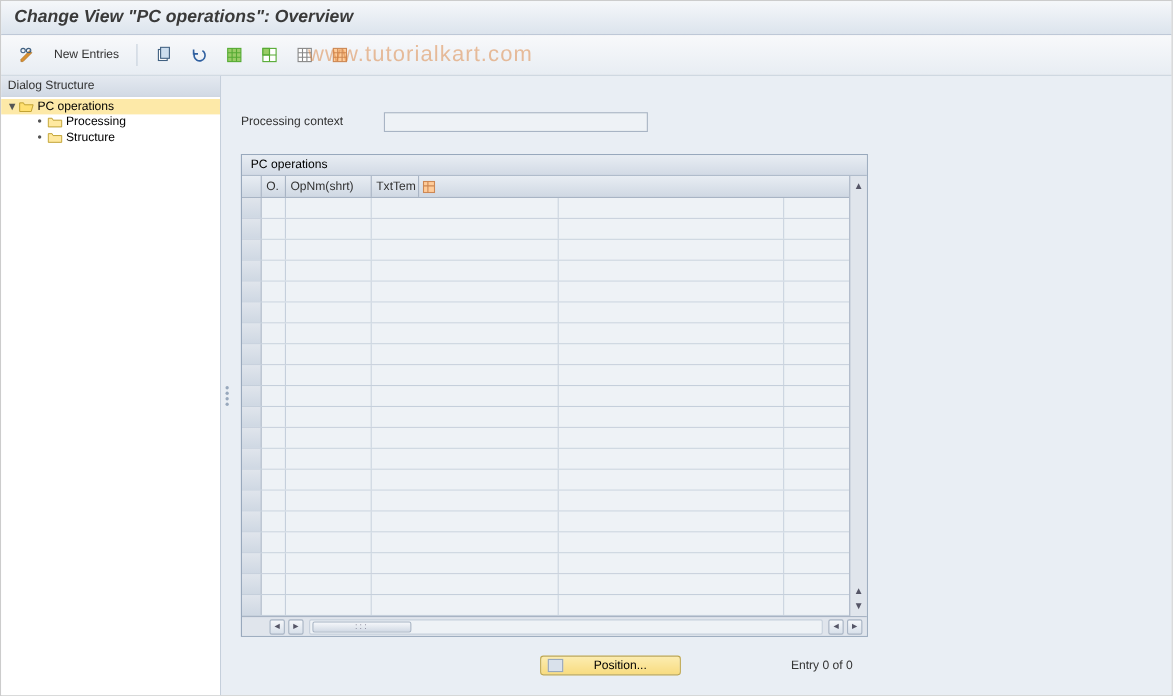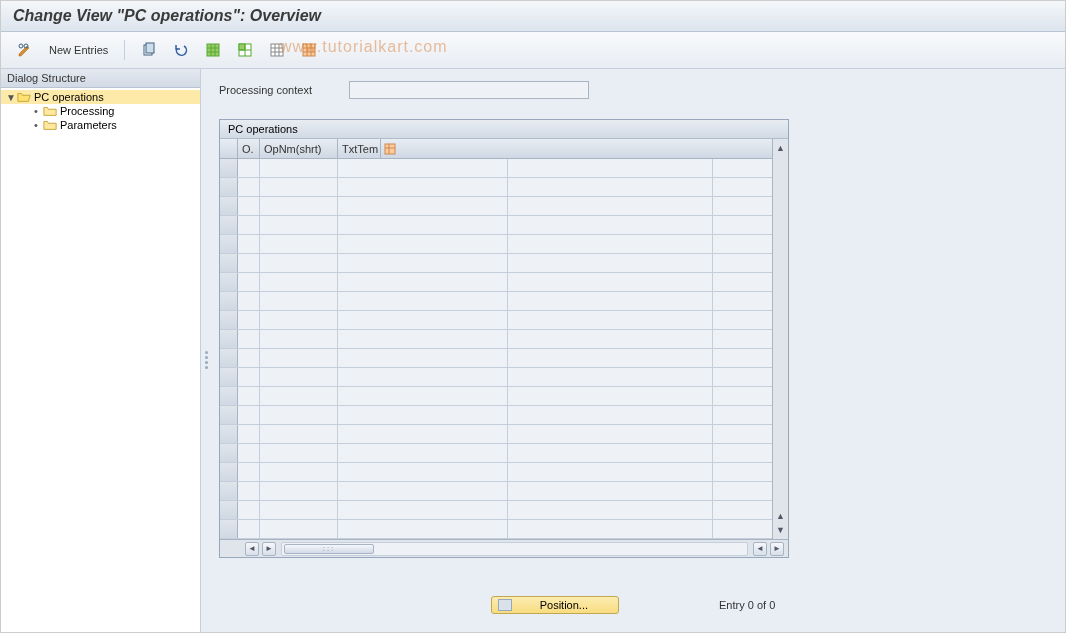--- a/index.html
+++ b/index.html
@@ -36,21 +36,21 @@
       cursor: pointer;
       border-radius: 3px;
       height: 22px;
     }
     .icon-svg { width: 16px; height: 16px; }
     .toolbar-sep { width: 1px; height: 20px; background: #c5cfdb; margin: 0 6px; }
     .watermark {
       position: absolute;
       left: 280px;
       top: 38px;
-      font-size: 16px;
+      font-size: 20px;
       color: rgba(220,130,60,0.5);
       letter-spacing: 1px;
       pointer-events: none;
       text-align: right;
     }
     
     
     .main-area {
       display: flex;
       height: calc(100% - 68px);
@@ -96,20 +96,21 @@
       flex: 1;
       padding: 12px 18px;
       position: relative;
       background: #e9eef4;
     }
     .field-row {
       display: flex;
       align-items: center;
       margin-bottom: 20px;
       font-size: 11px;
+      margin-top: 21px;
     }
     .field-label { width: 130px; color: #333; }
     .field-input {
       width: 240px;
       height: 18px;
       border: 1px solid #a8b4c4;
       background: #eef2f6;
       font-size: 11px;
       padding: 0 3px;
     }
@@ -366,21 +367,21 @@
         <svg class="folder-icon" viewBox="0 0 16 12">
             <path d="M1 2 L5 2 L6 4 L15 4 L15 11 L1 11 Z" fill="#ffe9a0" stroke="#c0a030"></path>
           </svg>
         <span>Processing</span>
       </div>
       <div class="tree-row tree-child">
         <span class="tree-bullet">•</span>
         <svg class="folder-icon" viewBox="0 0 16 12">
             <path d="M1 2 L5 2 L6 4 L15 4 L15 11 L1 11 Z" fill="#ffe9a0" stroke="#c0a030"></path>
           </svg>
-        <span>Parameters</span>
+        <span>Structure</span>
       </div>
     </div>
   </div>
 
   <div class="content">
     <div class="resize-handle">
         <span></span>
         <span></span>
         <span></span>
         <span></span>

